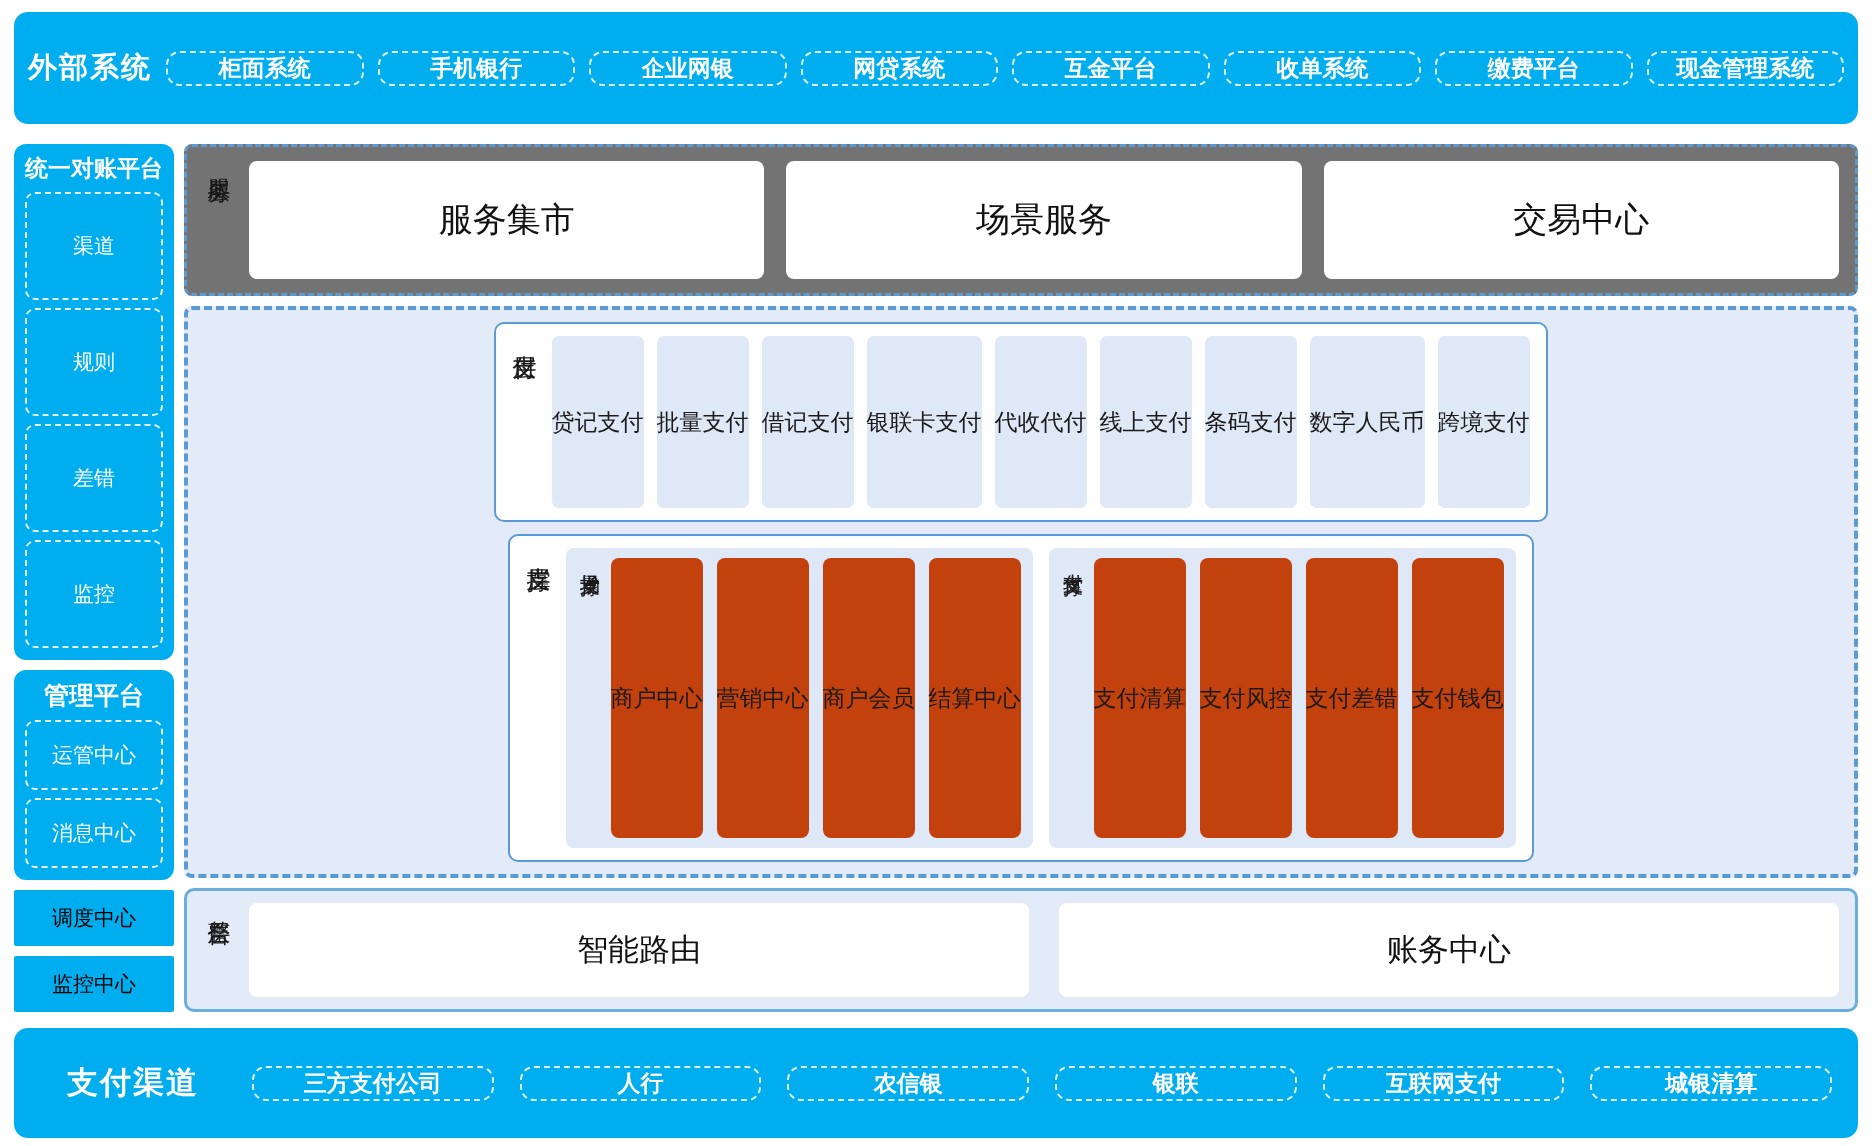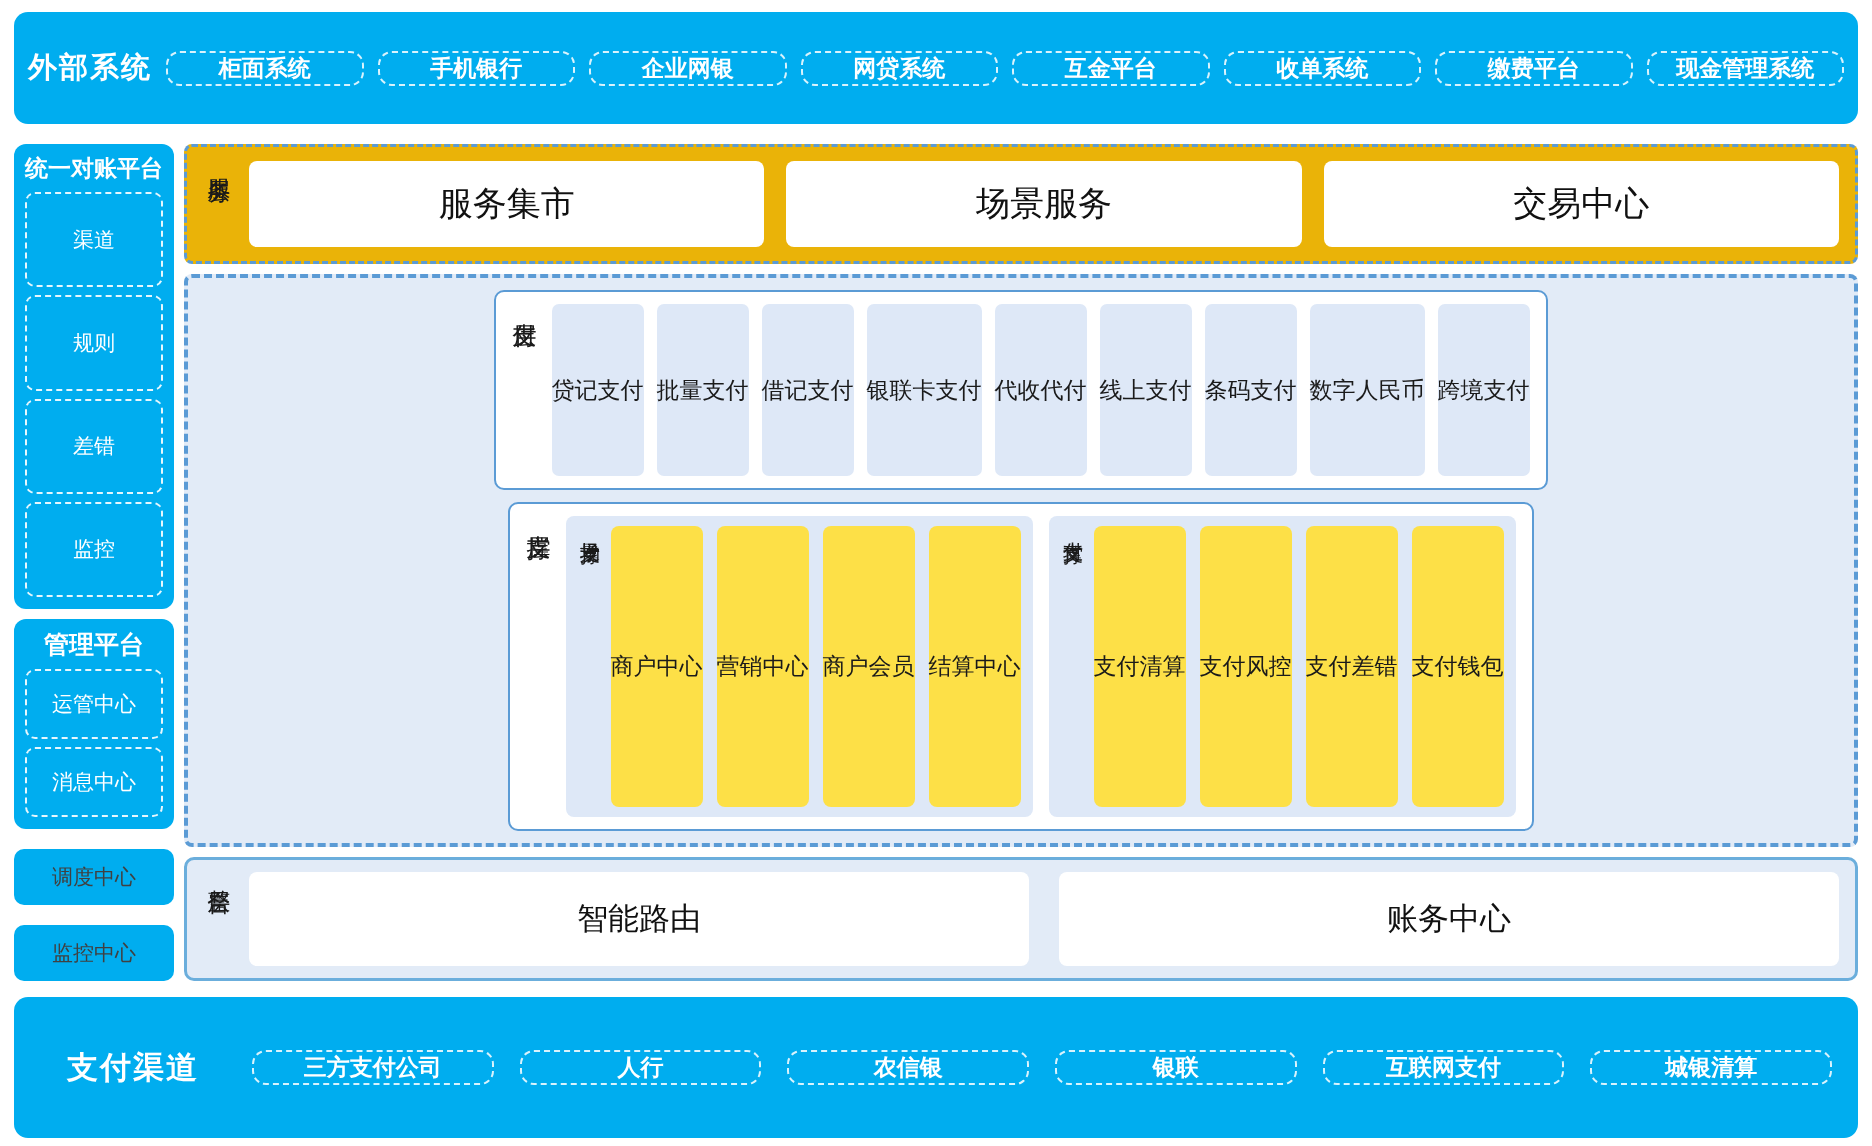--- a/index.html
+++ b/index.html
@@ -66,21 +66,21 @@
   #external-band {
     height: 112px;
     padding: 12px 14px 12px 0;
     margin-bottom: 20px;
     flex: 0 0 auto;
   }
   #external-band .band-title { width: 152px; font-size: 29px; }
   #external-band .band-chip { font-size: 23px; }
 
   #channel-band {
-    height: 141px;
+    height: 110px;
     padding: 12px 26px 12px 0;
     margin-top: 16px;
     flex: 0 0 auto;
   }
   #channel-band .band-title { width: 238px; font-size: 31px; }
   #channel-band .band-chip { font-size: 23px; }
   #channel-band .band-items { gap: 26px; }
 
   
   .middle {
@@ -129,31 +129,30 @@
     box-sizing: border-box;
     flex: 1 1 0;
     min-height: 52px;
     margin-bottom: 8px;
     white-space: nowrap;
   }
   .rail-chip:last-child { margin-bottom: 0; }
 
   .rail-solid {
     background: #00ADEF;
-    border-radius: 10px;
-    color: #404040;
+    border-radius: 2px;
+    color: #000000;
     font-size: 21px;
     font-weight: 500;
     display: flex;
     align-items: center;
     justify-content: center;
     height: 56px;
     flex: 0 0 56px;
     white-space: nowrap;
-    margin-top: 10px;
   }
 
   
   .content {
     flex: 1 1 auto;
     display: flex;
     flex-direction: column;
     gap: 10px;
     min-width: 0;
   }
@@ -167,29 +166,29 @@
     letter-spacing: 1px;
     color: #1a1a1a;
     flex: 0 0 auto;
     text-align: center;
     white-space: nowrap;
   }
 
   
   #service-layer {
     border: 3px dashed #5B9BD5;
-    background: #eab308;
+    background: #737373;
     border-radius: 8px;
     padding: 14px 16px;
     display: flex;
     align-items: stretch;
     gap: 14px;
     box-sizing: border-box;
     flex: 0 0 auto;
-    height: 120px;
+    height: 152px;
   }
   #service-layer .vlabel { font-size: 23px; padding: 0 4px; display:flex; align-items:center; }
   .service-cards {
     flex: 1 1 auto;
     display: flex;
     gap: 22px;
   }
   .service-card {
     flex: 1 1 0;
     background: #ffffff;
@@ -275,21 +274,21 @@
     box-sizing: border-box;
   }
   .support-group .vlabel { font-size: 20px; display:flex; align-items:center; padding: 0 2px; }
   .support-cards {
     flex: 1 1 auto;
     display: flex;
     gap: 14px;
   }
   .support-card {
     flex: 1 1 0;
-    background: #fde047;
+    background: #c2410c;
     border-radius: 8px;
     display: flex;
     align-items: center;
     justify-content: center;
     font-size: 23px;
     color: #1a1a1a;
     white-space: nowrap;
   }
   #group-scene { flex: 1.52 1 0; }
   #group-paysupport { flex: 1.55 1 0; }

